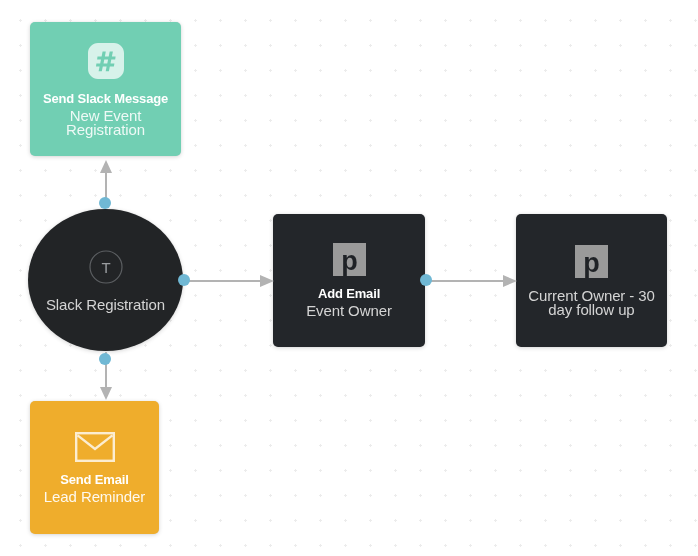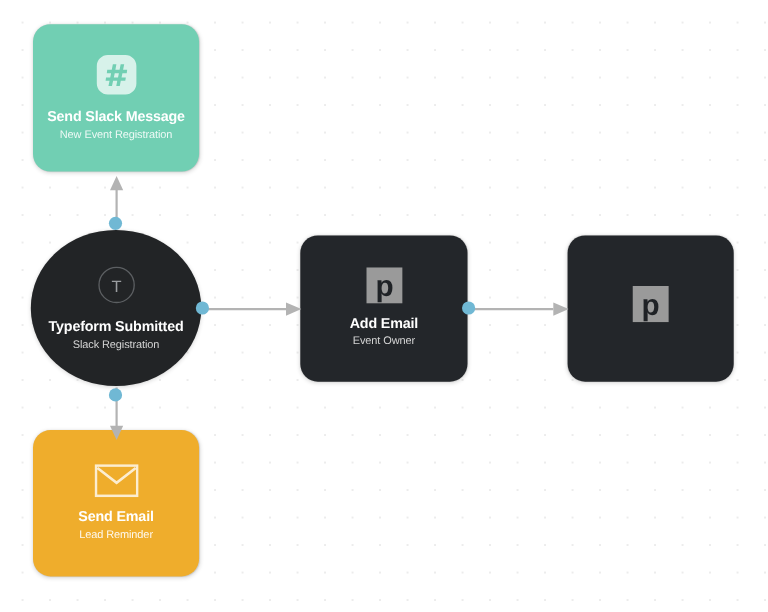--- a/index.html
+++ b/index.html
@@ -29,33 +29,33 @@
     position: absolute;
     box-sizing: border-box;
     display: flex;
     flex-direction: column;
     align-items: center;
     justify-content: center;
     text-align: center;
     box-shadow: 0 1px 4px rgba(0,0,0,0.16), 0 0 1px rgba(0,0,0,0.10);
     user-select: none;
   }
-  .node.card { border-radius: 16px; }
+  .node.card { border-radius: 5px; }
   .node.circle { border-radius: 50%; }
 
   .node-title {
     font-weight: bold;
     font-size: 13px;
     line-height: 15px;
     color: #ffffff;
     letter-spacing: -0.15px;
     margin-top: 2px;
   }
   .node-sub {
-    font-size: 10px;
+    font-size: 15px;
     line-height: 14px;
     color: rgba(255,255,255,0.80);
     letter-spacing: -0.1px;
     margin-top: 3px;
     padding: 0 8px;
   }
 
   .icon-wrap {
     display: flex;
     align-items: center;
@@ -87,22 +87,22 @@
   #node-adddeal .node-sub { color: #d4d4d4; }
 
   #node-schedule {
     left: 516px; top: 214px;
     width: 151px; height: 133px;
     background: #23262a;
   }
   #node-schedule .node-sub { color: #d4d4d4; }
 
   #node-email {
-    left: 30px; top: 391px;
-    width: 151px; height: 133px;
+    left: 30px; top: 401px;
+    width: 129px; height: 133px;
     background: #efad2c;
   }
   #node-email .node-sub { color: rgba(255,255,255,0.92); }
 
   
   .slack-icon { width: 40px; height: 40px; display:block; }
   .t-icon { width: 38px; height: 38px; display:block; }
   .pipedrive-icon { width: 33px; height: 33px; display:block; }
   .envelope-icon { width: 40px; height: 30px; display:block; }
 
@@ -172,21 +172,20 @@
     <div class="node-sub">New Event Registration</div>
   </div>
 
   <div class="node circle" id="node-typeform">
     <div class="icon-wrap">
       <svg class="t-icon" viewBox="0 0 38 38">
         <circle cx="19" cy="19" r="16" fill="none" stroke="#5c5f62" stroke-width="1.2"></circle>
         <text x="19" y="25" text-anchor="middle" font-family="Liberation Sans, sans-serif" font-size="15" fill="#9a9da0">T</text>
       </svg>
     </div>
-    <div class="node-title">Typeform Submitted</div>
     <div class="node-sub">Slack Registration</div>
   </div>
 
   <div class="node card" id="node-adddeal">
     <div class="icon-wrap">
       <svg class="pipedrive-icon" viewBox="0 0 33 33">
         <rect x="0" y="0" width="33" height="33" fill="#9a9a9a"></rect>
         <text x="16.5" y="26.5" text-anchor="middle" font-family="Liberation Sans, sans-serif" font-size="27" font-weight="bold" fill="#1f2226">p</text>
       </svg>
     </div>
@@ -194,20 +193,21 @@
     <div class="node-sub">Event Owner</div>
   </div>
 
   <div class="node card" id="node-schedule">
     <div class="icon-wrap">
       <svg class="pipedrive-icon" viewBox="0 0 33 33">
         <rect x="0" y="0" width="33" height="33" fill="#9a9a9a"></rect>
         <text x="16.5" y="26.5" text-anchor="middle" font-family="Liberation Sans, sans-serif" font-size="27" font-weight="bold" fill="#1f2226">p</text>
       </svg>
     </div>
+    <div class="node-sub">Current Owner - 30 day follow up</div>
   </div>
 
   <div class="node card" id="node-email">
     <div class="icon-wrap">
       <svg class="envelope-icon" viewBox="0 0 40 30">
         <rect x="1.2" y="1.2" width="37.6" height="27.6" fill="none" stroke="#ffffff" stroke-opacity="0.78" stroke-width="2.4"></rect>
         <polyline points="2.6,3.4 20,17 37.4,3.4" fill="none" stroke="#ffffff" stroke-opacity="0.78" stroke-width="2.4"></polyline>
       </svg>
     </div>
     <div class="node-title">Send Email</div>

